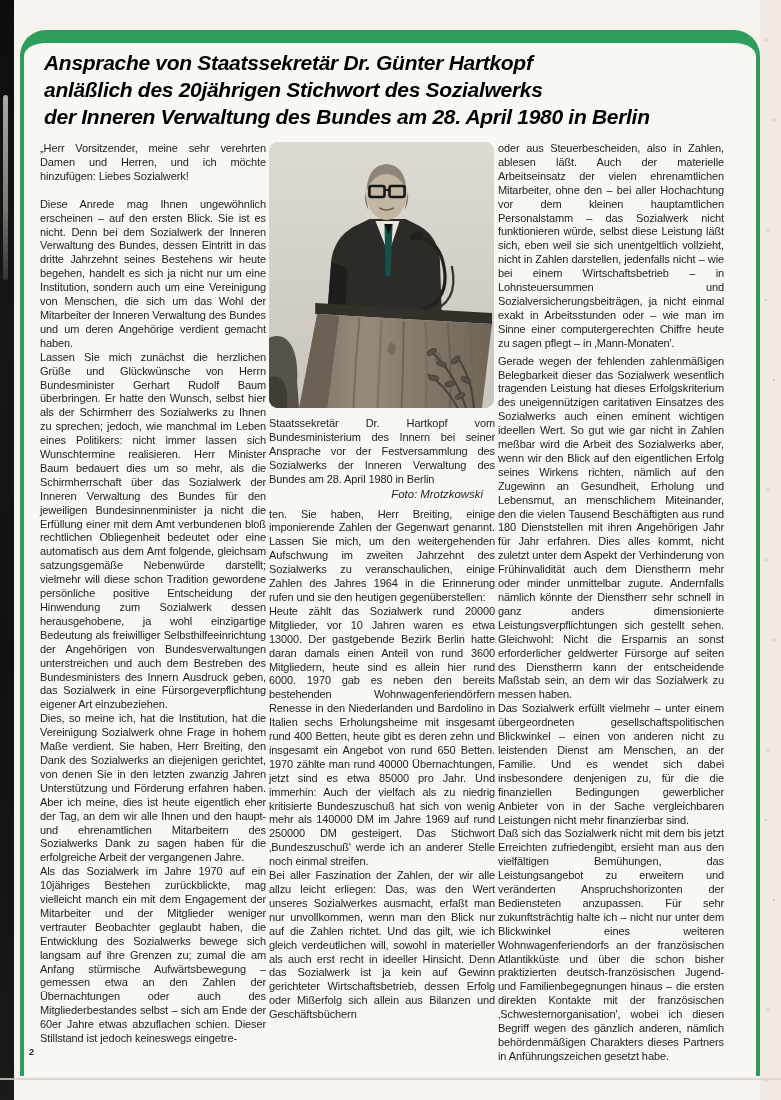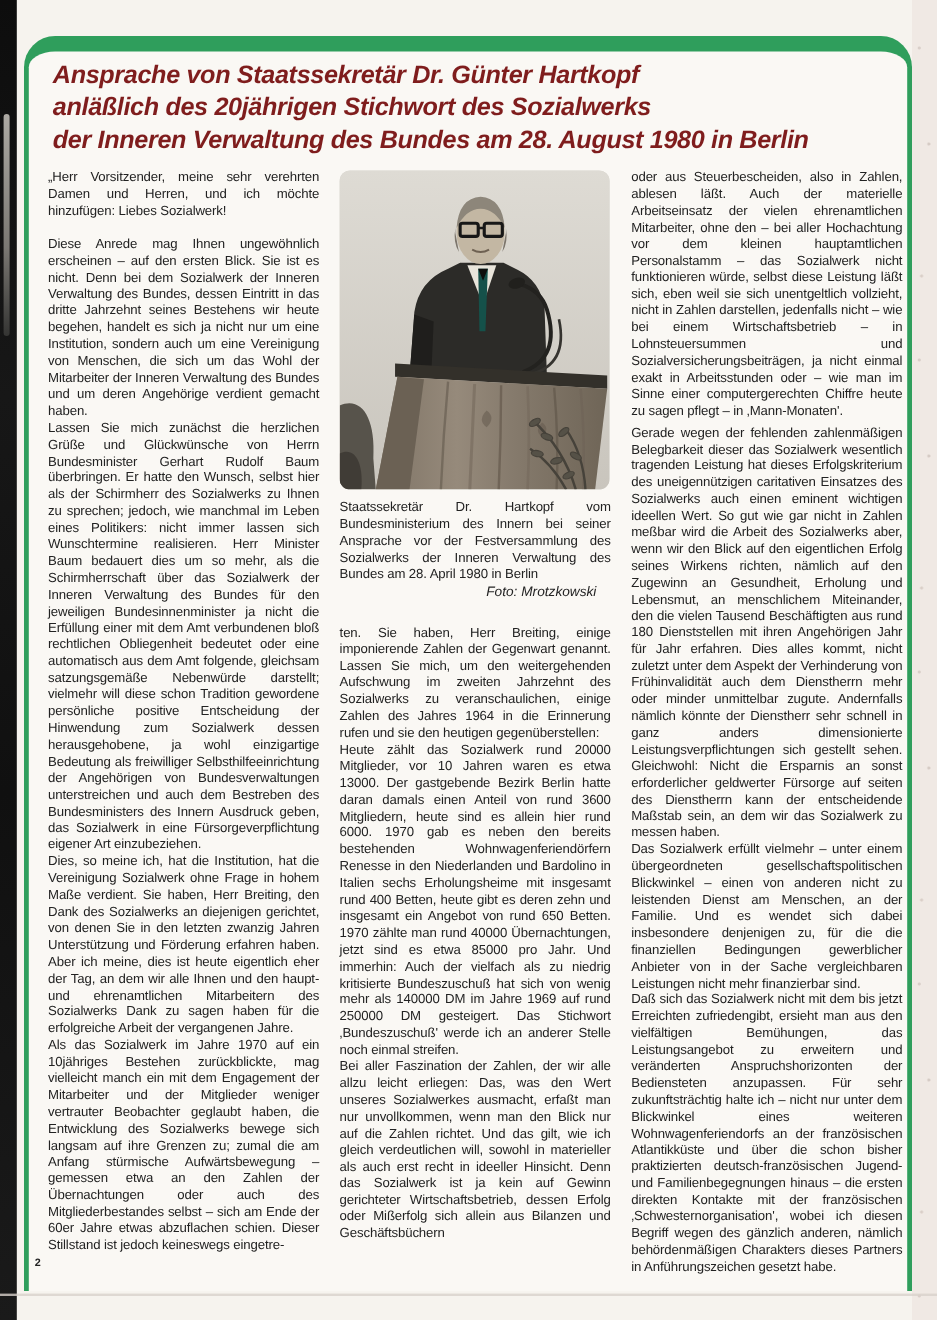--- a/index.html
+++ b/index.html
@@ -43,26 +43,26 @@
   }
   .page-bottom-line {
     position:absolute; left:0; top:1078px; width:781px; height:2px;
     background:#d8d1ca; opacity:.8;
   }
   
   .headline {
     position:absolute; left:44px; top:49px; width:660px;
     font-weight:bold; font-style:italic;
     font-size:21px; line-height:27px;
-    letter-spacing:-0.3px; color:#7f1d1d;
+    letter-spacing:-0.3px; color:#000000;
   }
   
   .content {
     position:absolute; left:40px; top:142px; width:714px; height:950px;
-    display:flex; gap:17px;
+    display:flex; gap:3px;
   }
   .col { width:226px; }
   .col p {
     font-size:11px; line-height:13.9px; letter-spacing:-0.1px;
     text-align:justify; hyphens:auto; -webkit-hyphens:auto;
     color:#222;
   }
   .col p.gap-after { margin-bottom:14px; }
   .col p.gap-after-sm { margin-bottom:4px; }
   
@@ -71,42 +71,42 @@
     background:#d6d3cc; margin-bottom:9px;
   }
   .photo svg { display:block; width:100%; height:100%; }
   .caption {
     font-size:11.4px; line-height:15px; 
     text-align:justify; letter-spacing:-0.1px; color:#242424;
   }
   .credit {
     font-size:11.4px; line-height:15px; font-style:italic;
     text-align:right; padding-right:12px; color:#242424;
-    margin-bottom:20px;
+    margin-bottom:6px;
   }
   .page-number {
     position:absolute; left:29px; top:1047px;
     font-size:9px; font-weight:bold; color:#222;
   }
 </style>
 </head>
 <body>
 
 <div class="scan-edge">
     <div class="streak"></div>
   </div>
 <div class="right-margin"></div>
 
 <div class="frame"></div>
 <div class="page-bottom-line"></div>
 
 <div class="headline">
   <div>Ansprache von Staatssekretär Dr. Günter Hartkopf</div>
   <div>anläßlich des 20jährigen Stichwort des Sozialwerks</div>
-  <div>der Inneren Verwaltung des Bundes am 28. August 1980 in Berlin</div>
+  <div>der Inneren Verwaltung des Bundes am 28. April 1980 in Berlin</div>
 </div>
 
 <div class="content">
 
   <div class="col">
     <p class="gap-after">„Herr Vorsitzender, meine sehr verehrten Damen und Herren, und ich möchte hinzufügen: Liebes Sozialwerk!</p>
     <p>Diese Anrede mag Ihnen ungewöhnlich erscheinen – auf den ersten Blick. Sie ist es nicht. Denn bei dem Sozialwerk der Inneren Verwaltung des Bundes, dessen Eintritt in das dritte Jahrzehnt seines Bestehens wir heute begehen, handelt es sich ja nicht nur um eine Institution, sondern auch um eine Vereinigung von Menschen, die sich um das Wohl der Mitarbeiter der Inneren Verwaltung des Bundes und um deren Angehörige verdient gemacht haben.</p>
     <p>Lassen Sie mich zunächst die herzlichen Grüße und Glückwünsche von Herrn Bundesminister Gerhart Rudolf Baum überbringen. Er hatte den Wunsch, selbst hier als der Schirmherr des Sozialwerks zu Ihnen zu sprechen; jedoch, wie manchmal im Leben eines Politikers: nicht immer lassen sich Wunschtermine realisieren. Herr Minister Baum bedauert dies um so mehr, als die Schirmherrschaft über das Sozialwerk der Inneren Verwaltung des Bundes für den jeweiligen Bundesinnenminister ja nicht die Erfüllung einer mit dem Amt verbundenen bloß rechtlichen Obliegenheit bedeutet oder eine automatisch aus dem Amt folgende, gleichsam satzungsgemäße Nebenwürde darstellt; vielmehr will diese schon Tradition gewordene persönliche positive Entscheidung der Hinwendung zum Sozialwerk dessen herausgehobene, ja wohl einzigartige Bedeutung als freiwilliger Selbsthilfeeinrichtung der Angehörigen von Bundesverwaltungen unterstreichen und auch dem Bestreben des Bundesministers des Innern Ausdruck geben, das Sozialwerk in eine Fürsorgeverpflichtung eigener Art einzubeziehen.</p>
     <p>Dies, so meine ich, hat die Institution, hat die Vereinigung Sozialwerk ohne Frage in hohem Maße verdient. Sie haben, Herr Breiting, den Dank des Sozialwerks an diejenigen gerichtet, von denen Sie in den letzten zwanzig Jahren Unterstützung und Förderung erfahren haben. Aber ich meine, dies ist heute eigentlich eher der Tag, an dem wir alle Ihnen und den haupt- und ehrenamtlichen Mitarbeitern des Sozialwerks Dank zu sagen haben für die erfolgreiche Arbeit der vergangenen Jahre.</p>
     <p>Als das Sozialwerk im Jahre 1970 auf ein 10jähriges Bestehen zurückblickte, mag vielleicht manch ein mit dem Engagement der Mitarbeiter und der Mitglieder weniger vertrauter Beobachter geglaubt haben, die Entwicklung des Sozialwerks bewege sich langsam auf ihre Grenzen zu; zumal die am Anfang stürmische Aufwärtsbewegung – gemessen etwa an den Zahlen der Übernachtungen oder auch des Mitgliederbestandes selbst – sich am Ende der 60er Jahre etwas abzuflachen schien. Dieser Stillstand ist jedoch keineswegs eingetre-</p>

